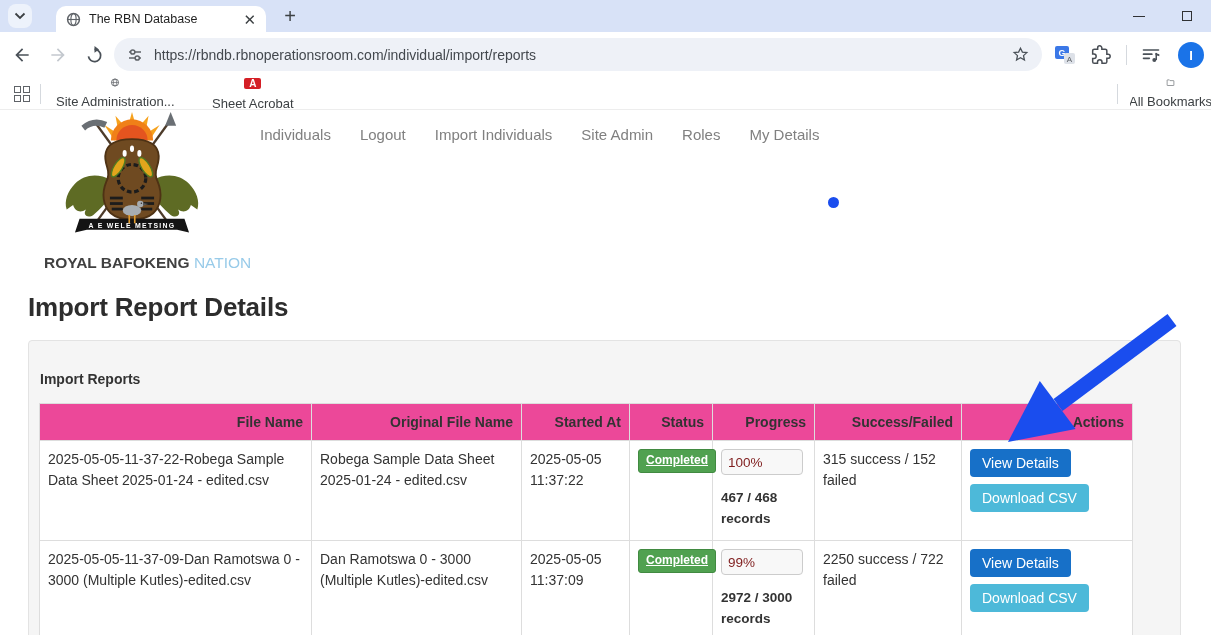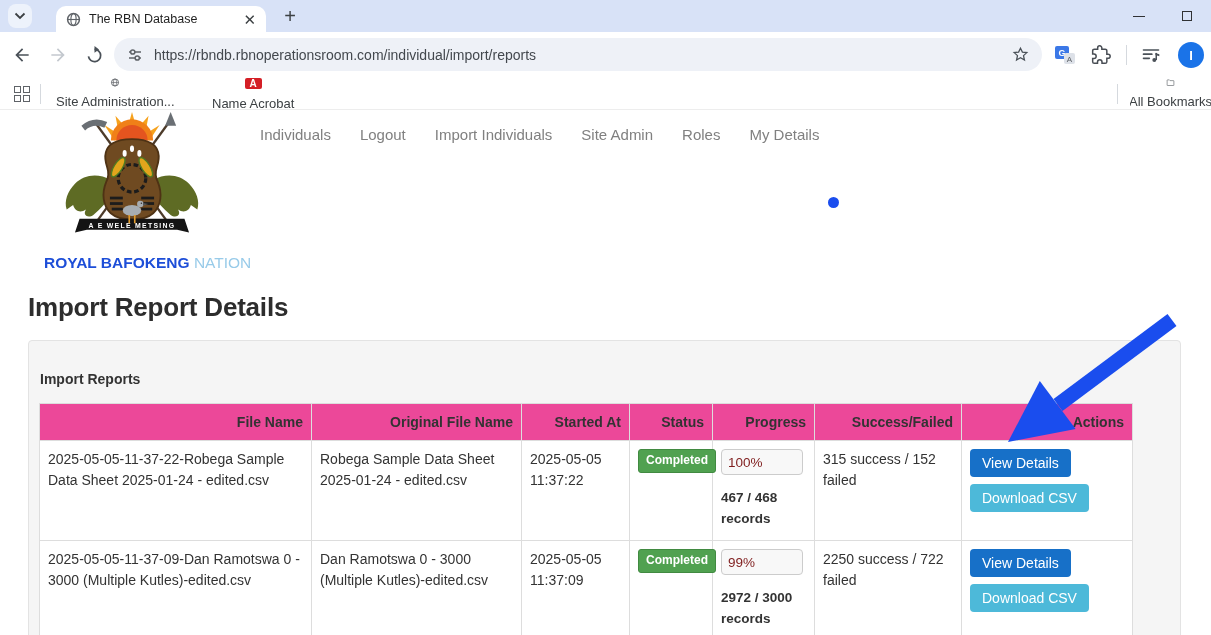--- a/index.html
+++ b/index.html
@@ -41,37 +41,37 @@
   .bm-item { position:absolute; top:0; height:31px; display:flex; align-items:center; gap:7px;
     font-size:13px; color:#3c4043; white-space:nowrap;flex-direction:column; }
   .adobe-ico { width:17px; height:17px; background:#d41f26; border-radius:2px; color:#fff;
     font-weight:bold; font-size:10px; display:flex; align-items:center; justify-content:center; }
   .bm-all { left:1130px; width:81px; overflow:hidden; }
 
   
   .webpage { position:absolute; left:0; top:110px; width:1211px; height:525px; background:#fff; }
   .logo { position:absolute; left:44px; top:2px; width:176px; text-align:center; }
   .logo-name { font-size:15.5px; font-weight:bold; margin-top:0; letter-spacing:0; white-space:nowrap; }
-  .logo-name .bold { color:#1d4ed8; }
+  .logo-name .bold { color:#404040; }
   .logo-name .light { color:#98cbe9; font-weight:normal; }
   .mainnav { position:absolute; left:260px; top:16px; display:flex; gap:29px; font-size:15px; color:#808080; }
   .mainnav span { cursor:pointer; }
   .blue-dot { position:absolute; left:828px; top:87px; width:11px; height:11px; border-radius:50%; background:#1a4dee; }
   .page-title { position:absolute; left:28px; top:182px; font-size:26px; font-weight:bold; color:#2d2d2d; letter-spacing:-0.2px; }
 
   .panel { position:absolute; left:28px; top:230px; width:1153px; height:300px;
     background:#f5f5f5; border:1px solid #e3e3e3; border-radius:4px; }
   .panel-title { position:absolute; left:11px; top:30px; font-size:14px; font-weight:bold; color:#333; }
   .report-table { position:absolute; left:10px; top:62px; width:1093px; table-layout:fixed;
     border-collapse:collapse; background:#fff; font-size:14px; color:#333; }
   .report-table th, .report-table td { border:1px solid #ddd; text-align:left; vertical-align:top; padding:8px; line-height:1.45; }
   .report-table th { font-weight:bold; background:#ec4899;text-align:right; }
   .report-table tr.datarow td { height:100px; }
   .badge { display:inline-block; background:#50a150; border:1px solid #418a41; color:#fff;
-    font-size:12px; font-weight:bold; padding:2px 7px; border-radius:3px; }
+    font-size:12px; font-weight:bold; padding:2px 7px; border-radius:3px;text-decoration:underline; }
   .progress { width:82px; height:26px; background:#f8f8f8; border:1px solid #ccc; border-radius:4px;
     padding:3px 6px; font-size:13.5px; color:#7f1d1d; }
   .records { margin-top:13px; font-size:13.5px; width:84px; line-height:1.5;font-weight:bold; }
   .btn { display:block; border:0; border-radius:4px; color:#fff; font-size:14px; padding:6px 12px;
     font-family:inherit; cursor:pointer; }
   .btn-view { background:#1770c8; }
   .btn-csv { background:#4db9d9; margin-top:7px; }
 
   .arrow-svg { position:absolute; left:0; top:0; z-index:40; pointer-events:none; }
 </style>
@@ -171,21 +171,21 @@
   <div class="bm-item" style="left:56px;">
     <svg width="16" height="16" viewBox="0 0 16 16">
       <circle cx="8" cy="8" r="6.3" fill="none" stroke="#5f6368" stroke-width="1.6"></circle>
       <ellipse cx="8" cy="8" rx="2.8" ry="6.3" fill="none" stroke="#5f6368" stroke-width="1.2"></ellipse>
       <line x1="1.7" y1="8" x2="14.3" y2="8" stroke="#5f6368" stroke-width="1.2"></line>
     </svg>
     <span>Site Administration...</span>
   </div>
   <div class="bm-item" style="left:212px;">
     <span class="adobe-ico">A</span>
-    <span>Name Acrobat</span>
+    <span>Sheet Acrobat</span>
   </div>
   <div class="bm-divider" style="left:1117px;"></div>
   <div class="bm-item bm-all">
     <svg width="17" height="17" viewBox="0 0 24 24">
       <path d="M3 6a1 1 0 0 1 1-1h5l2 2h9a1 1 0 0 1 1 1v11a1 1 0 0 1-1 1H4a1 1 0 0 1-1-1z" fill="none" stroke="#5f6368" stroke-width="1.7"></path>
     </svg>
     <span>All Bookmarks</span>
   </div>
 </div>
 

